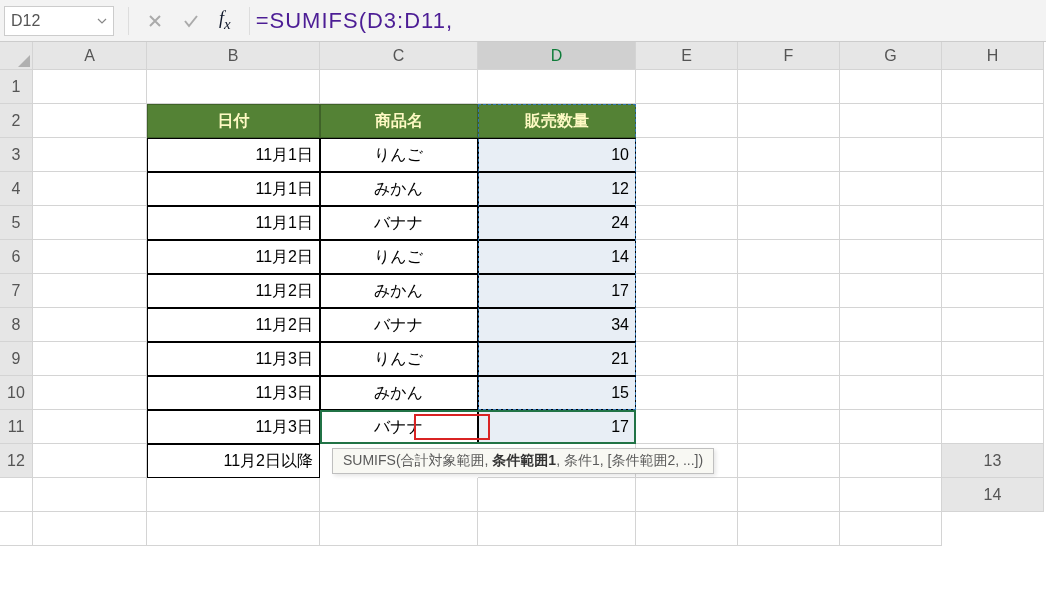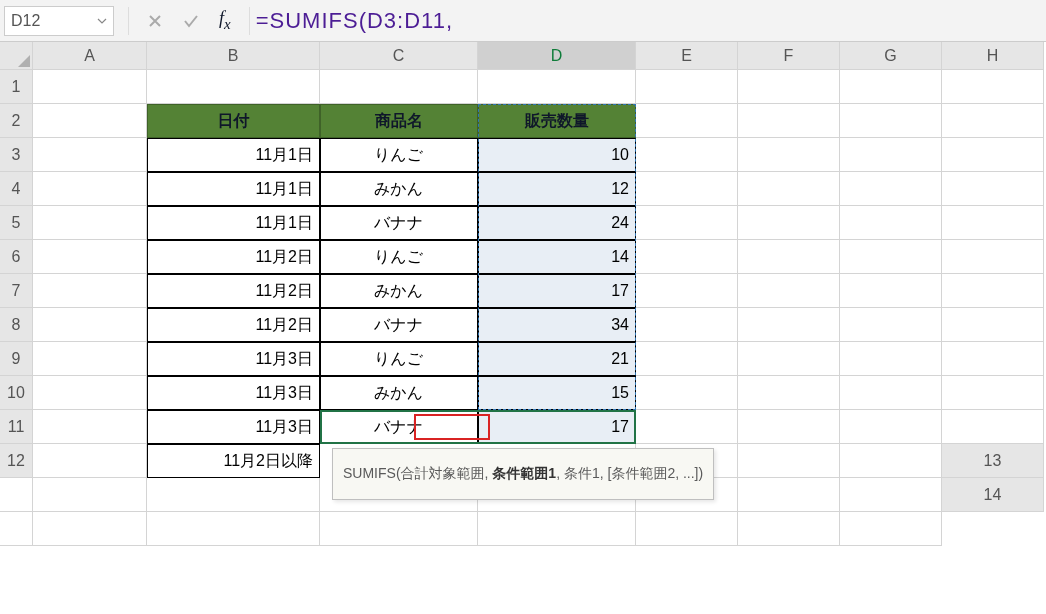--- a/index.html
+++ b/index.html
@@ -65,21 +65,21 @@
   content: "";
   position: absolute;
   right: 2px; bottom: 2px;
   border-style: solid;
   border-width: 0 0 12px 12px;
   border-color: transparent transparent #b0b0b0 transparent;
 }
 
 .table-head {
   background: #548235;
-  color: #0f172a;
+  color: #fef9c3;
   font-weight: bold;
   justify-content: center;
   border: 1px solid #3f6228 !important;
 }
 .table-cell {
   border: 1px solid #000 !important;
   justify-content: flex-end;
   padding-right: 6px !important;
 }
 .table-cell.center { justify-content: center; }
@@ -108,21 +108,21 @@
   position: absolute;
   border: 2px solid #d92323;
   pointer-events: none;
 }
 .tooltip {
   position: absolute;
   background: #f8f8f3;
   border: 1px solid #bfbfbf;
   font-size: 14px;
   color: #5a5a5a;
-  padding: 16px 10px;
+  padding: 3px 10px;
   box-shadow: 2px 2px 4px rgba(0,0,0,0.1);
 }
 .tooltip b { color: #333; }
 </style>
 </head>
 <body>
 
 <div class="formula-bar">
   <div class="name-box">
     <span>D12</span>

